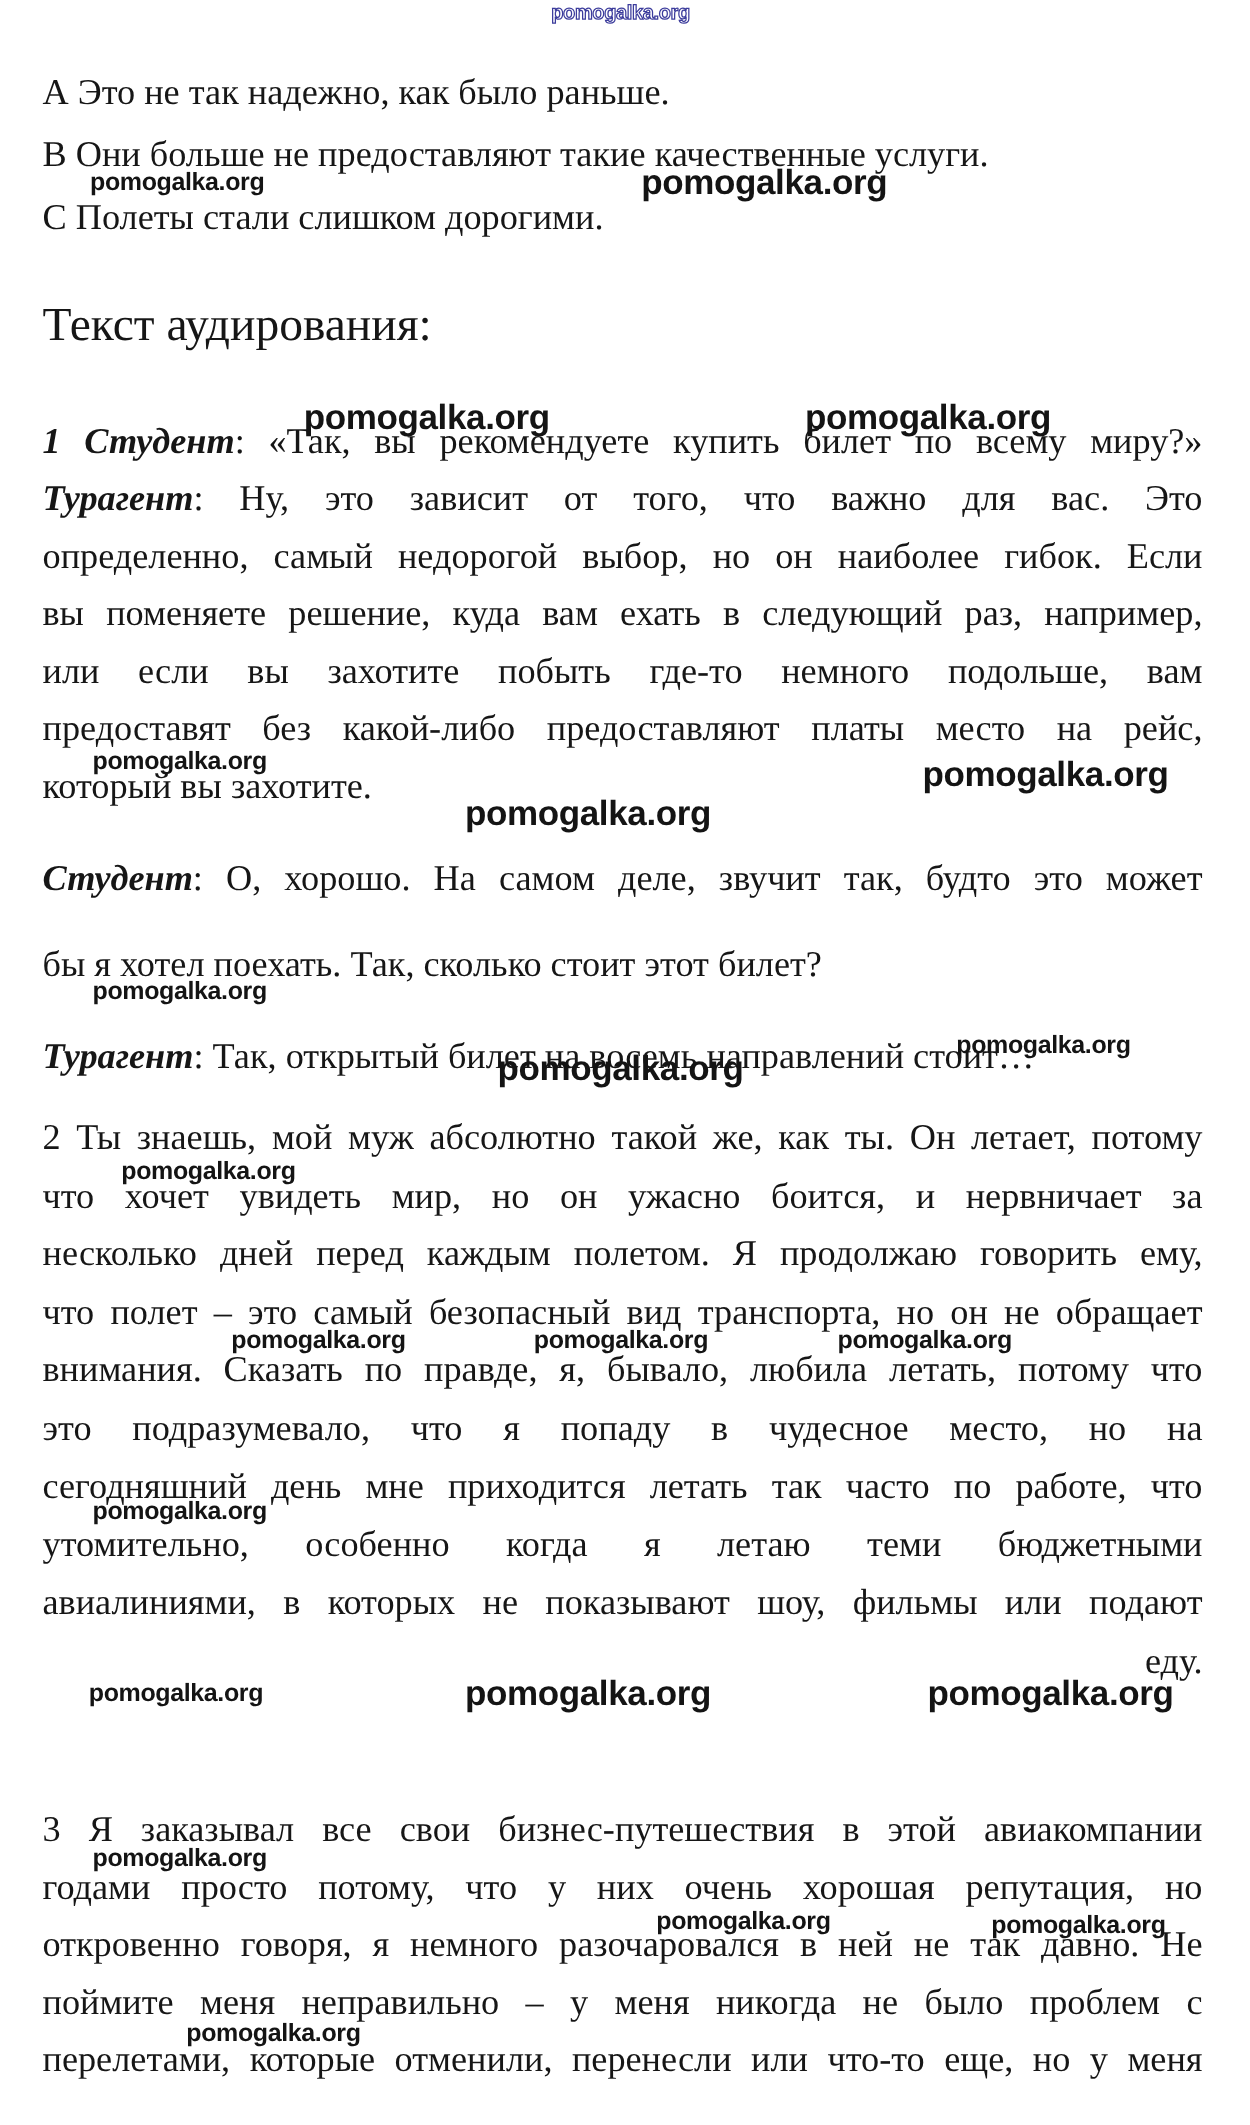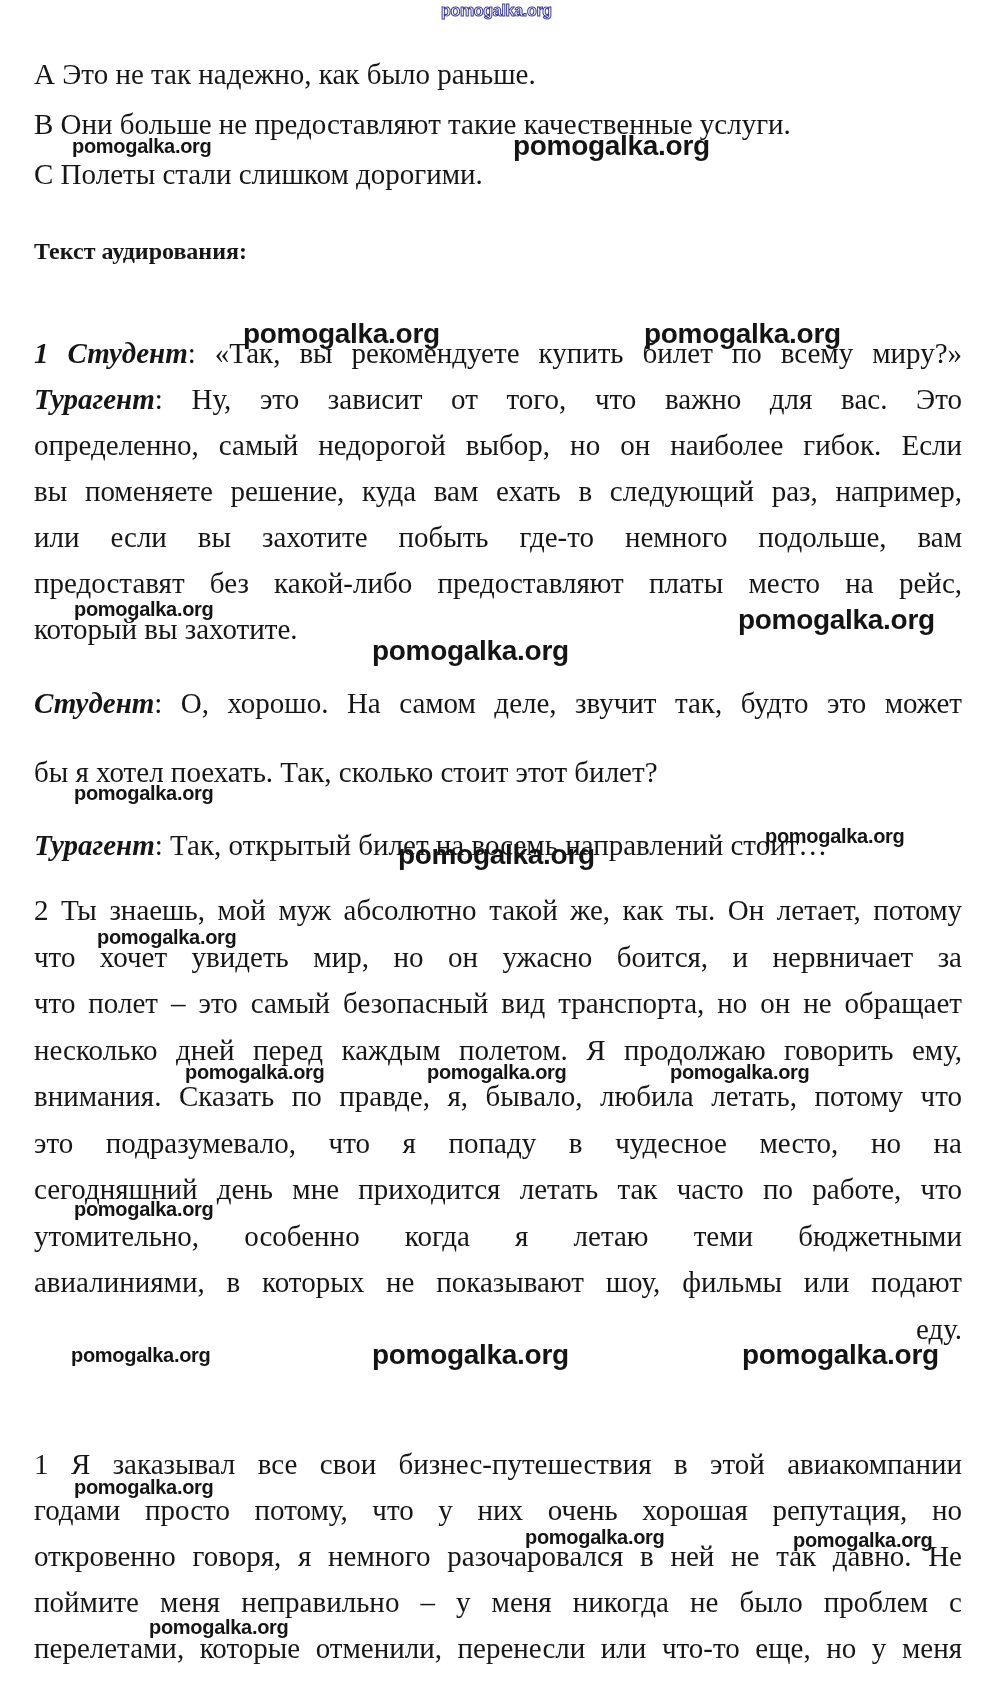--- a/index.html
+++ b/index.html
@@ -19,21 +19,21 @@
     font-size: 29px;
   }
   .line { line-height: 46px; }
   .j { text-align: justify; text-align-last: justify; text-justify: inter-word; }
   .l { text-align: left; }
   .spk { font-weight: bold; font-style: italic; }
 
   #options { top: 49px; }
   #options .line { line-height: 50px; }
 
-  #heading-block { top: 238px; font-weight: bold; font-size: 24px; }
+  #heading-block { top: 238px; font-weight: normal; font-size: 38px; }
 
   #p1 { top: 330px; }
   #p1 .line { line-height: 46px; }
 
   #p2 { top: 657px; }
   #p2 .line { line-height: 45px; margin-top: 24px; }
 
   #p3 { top: 794px; margin-top: 28px; }
 
   #p4 { top: 887px; }
@@ -81,32 +81,32 @@
     <div class="line l">бы я хотел поехать. Так, сколько стоит этот билет?</div>
   </div>
 
   <div class="block" id="p3">
     <div class="line l"><span class="spk">Турагент</span><span>: Так, открытый билет на восемь направлений стоит…</span></div>
   </div>
 
   <div class="block" id="p4">
     <div class="line j">2 Ты знаешь, мой муж абсолютно такой же, как ты. Он летает, потому</div>
     <div class="line j">что хочет увидеть мир, но он ужасно боится, и нервничает за</div>
+    <div class="line j">несколько дней перед каждым полетом. Я продолжаю говорить ему,</div>
     <div class="line j">что полет – это самый безопасный вид транспорта, но он не обращает</div>
-    <div class="line j">несколько дней перед каждым полетом. Я продолжаю говорить ему,</div>
     <div class="line j">внимания. Сказать по правде, я, бывало, любила летать, потому что</div>
     <div class="line j">это подразумевало, что я попаду в чудесное место, но на</div>
     <div class="line j">сегодняшний день мне приходится летать так часто по работе, что</div>
     <div class="line j">утомительно, особенно когда я летаю теми бюджетными</div>
     <div class="line j">авиалиниями, в которых не показывают шоу, фильмы или подают</div>
     <div class="line l">еду.</div>
   </div>
 
   <div class="block" id="p5">
-    <div class="line j">1 Я заказывал все свои бизнес-путешествия в этой авиакомпании</div>
+    <div class="line j">3 Я заказывал все свои бизнес-путешествия в этой авиакомпании</div>
     <div class="line j">годами просто потому, что у них очень хорошая репутация, но</div>
     <div class="line j">откровенно говоря, я немного разочаровался в ней не так давно. Не</div>
     <div class="line j">поймите меня неправильно – у меня никогда не было проблем с</div>
     <div class="line j">перелетами, которые отменили, перенесли или что-то еще, но у меня</div>
   </div>
 
 <div class="wm wm-outline" style="left: 441px; top: 2px; color: transparent; -webkit-text-stroke: 1px rgb(60, 60, 156);">pomogalka.org</div>
     <div class="wm wm-small" style="left: 72px; top: 135px; color: rgb(20, 20, 20);">pomogalka.org</div>
     <div class="wm wm-large" style="left: 513px; top: 130px; color: rgb(20, 20, 20);">pomogalka.org</div>
     <div class="wm wm-large" style="left: 243px; top: 318px; color: rgb(20, 20, 20);">pomogalka.org</div>

